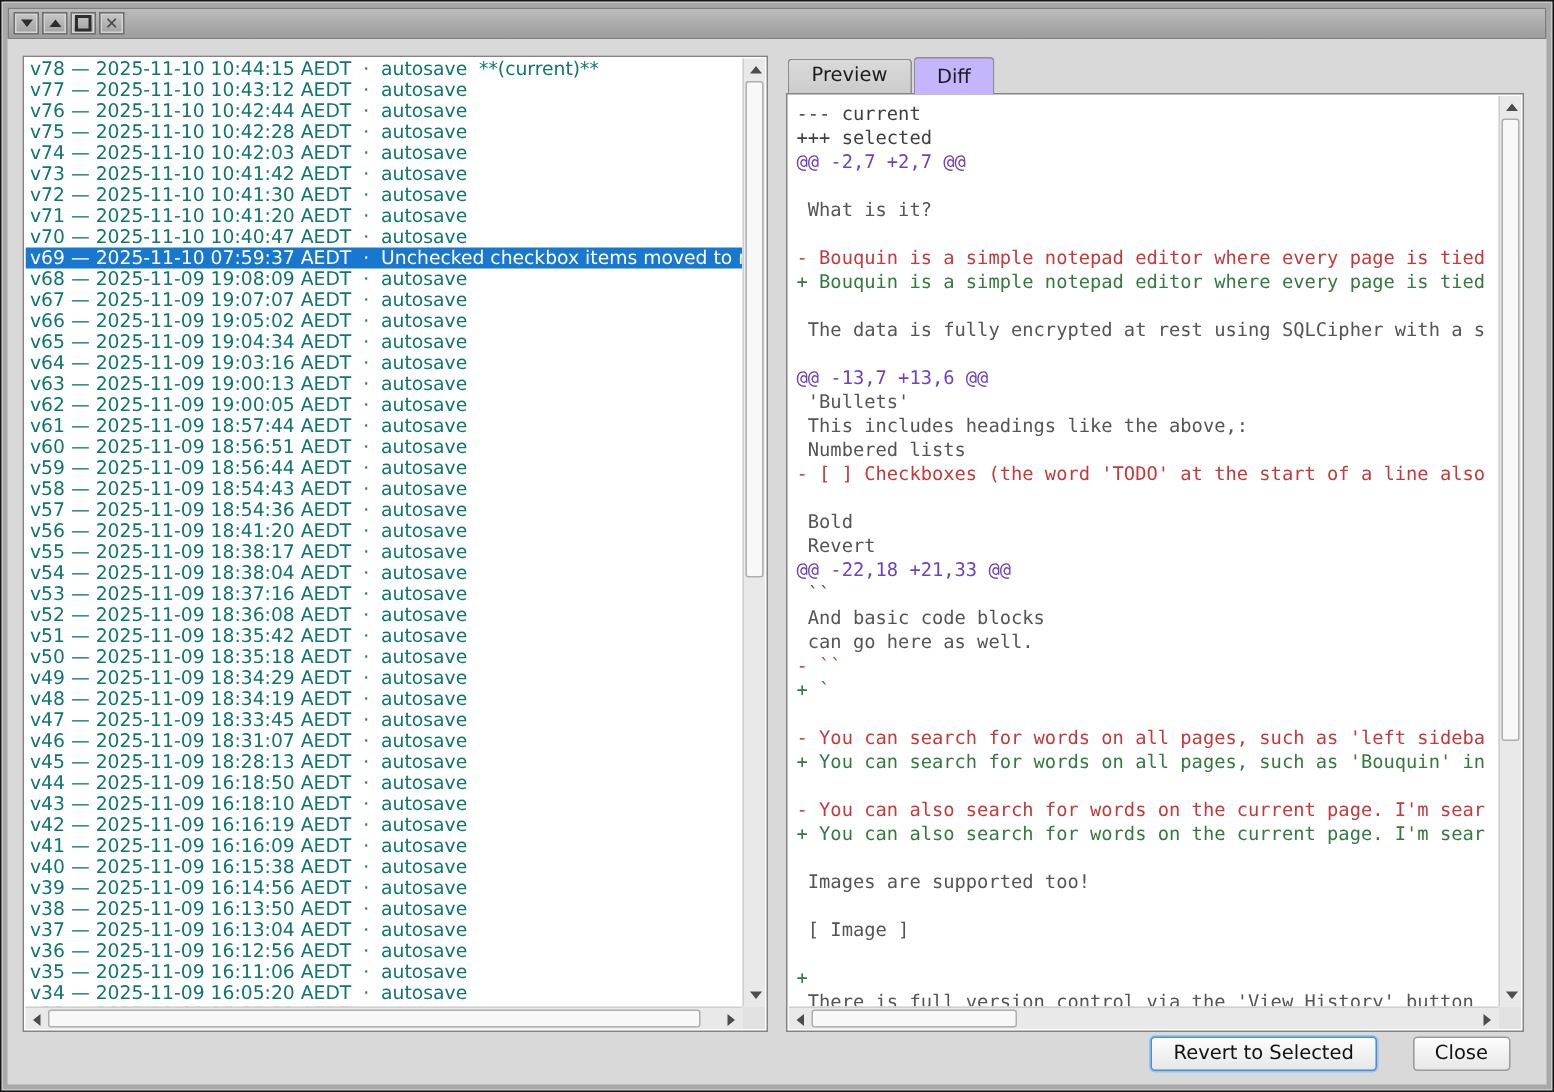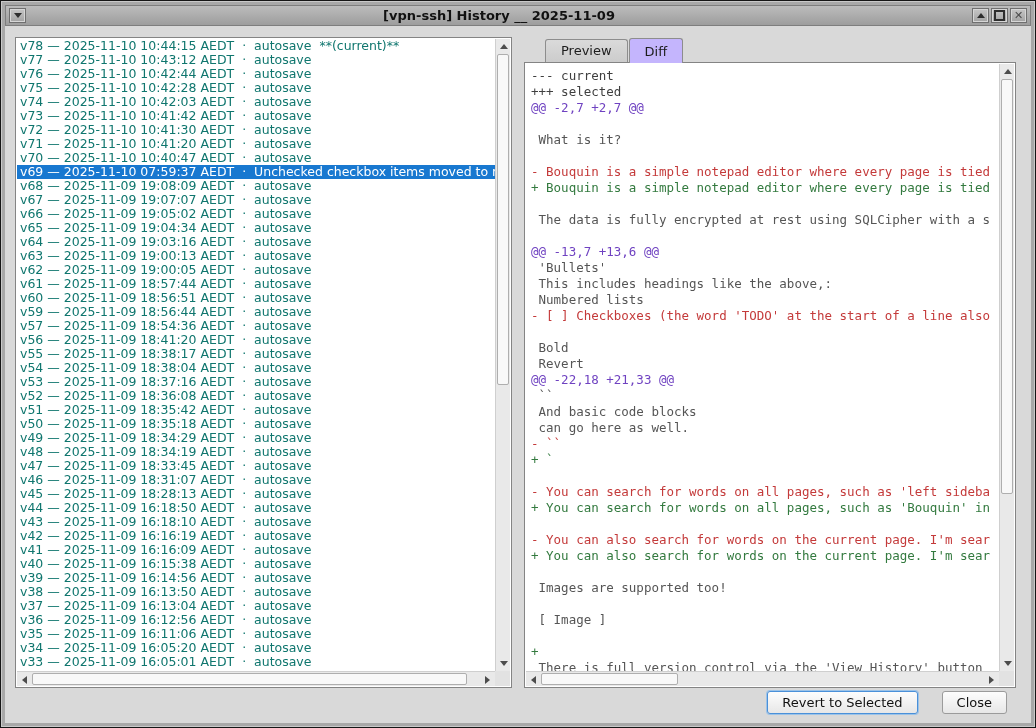--- a/index.html
+++ b/index.html
@@ -28,21 +28,21 @@
     font-size:10px; color:#2d2d2d; cursor:default;
   }
   .tri { width:0; height:0; border-left:4px solid transparent; border-right:4px solid transparent; }
   .tri-down { border-top:5px solid #2d2d2d; }
   .tri-up   { border-bottom:5px solid #2d2d2d; }
   .sq { width:7px; height:7px; border:2px solid #2d2d2d; }
   .x-glyph { font-size:11px; font-weight:bold; line-height:1; color:#4a4a4a; }
   
   .panel { position:absolute; background:#ffffff; border:1px solid #848484; box-sizing:border-box; }
   .list-panel { left:14px; top:36px; width:497px; height:651px; }
-  .tabbar { position:absolute; left:524px; top:38px; height:23px; display:flex; align-items:flex-end; z-index:2;margin-left:20px; }
+  .tabbar { position:absolute; left:524px; top:38px; height:23px; display:flex; align-items:flex-end; z-index:2; }
   .tab {
     font-size:13px; color:#1c1c1c; padding:3px 15px 4px 15px; margin-right:1px;
     border:1px solid #8d8d8d; border-bottom:none; border-radius:3px 3px 0 0;
     background:linear-gradient(#dadada,#cccccc); height:15px; line-height:15px; cursor:default;
   }
   .tab.active { background:#c4b5fd; padding-top:5px; position:relative; top:1px; }
   .diff-panel { left:523px; top:61px; width:492px; height:626px; }
   
   .list-rows {
     position:absolute; left:1px; top:1px; right:16px; bottom:16px;
@@ -94,21 +94,20 @@
 </style>
 </head>
 <body>
 
 <div class="window">
 
   <div class="titlebar">
     <div class="tb-btn">
       <span class="tri tri-down"></span>
     </div>
-    <div class="title-text">[vpn-ssh] History __ 2025-11-09</div>
     <div class="tb-btn">
       <span class="tri tri-up"></span>
     </div>
     <div class="tb-btn">
       <span class="sq"></span>
     </div>
     <div class="tb-btn">
       <span class="x-glyph">✕</span>
     </div>
   </div>
@@ -128,20 +127,21 @@
         <div class="row">v68 — 2025-11-09 19:08:09 AEDT  ·  autosave</div>
         <div class="row">v67 — 2025-11-09 19:07:07 AEDT  ·  autosave</div>
         <div class="row">v66 — 2025-11-09 19:05:02 AEDT  ·  autosave</div>
         <div class="row">v65 — 2025-11-09 19:04:34 AEDT  ·  autosave</div>
         <div class="row">v64 — 2025-11-09 19:03:16 AEDT  ·  autosave</div>
         <div class="row">v63 — 2025-11-09 19:00:13 AEDT  ·  autosave</div>
         <div class="row">v62 — 2025-11-09 19:00:05 AEDT  ·  autosave</div>
         <div class="row">v61 — 2025-11-09 18:57:44 AEDT  ·  autosave</div>
         <div class="row">v60 — 2025-11-09 18:56:51 AEDT  ·  autosave</div>
         <div class="row">v59 — 2025-11-09 18:56:44 AEDT  ·  autosave</div>
+        <div class="row">v58 — 2025-11-09 18:54:43 AEDT  ·  autosave</div>
         <div class="row">v57 — 2025-11-09 18:54:36 AEDT  ·  autosave</div>
         <div class="row">v56 — 2025-11-09 18:41:20 AEDT  ·  autosave</div>
         <div class="row">v55 — 2025-11-09 18:38:17 AEDT  ·  autosave</div>
         <div class="row">v54 — 2025-11-09 18:38:04 AEDT  ·  autosave</div>
         <div class="row">v53 — 2025-11-09 18:37:16 AEDT  ·  autosave</div>
         <div class="row">v52 — 2025-11-09 18:36:08 AEDT  ·  autosave</div>
         <div class="row">v51 — 2025-11-09 18:35:42 AEDT  ·  autosave</div>
         <div class="row">v50 — 2025-11-09 18:35:18 AEDT  ·  autosave</div>
         <div class="row">v49 — 2025-11-09 18:34:29 AEDT  ·  autosave</div>
         <div class="row">v48 — 2025-11-09 18:34:19 AEDT  ·  autosave</div>

